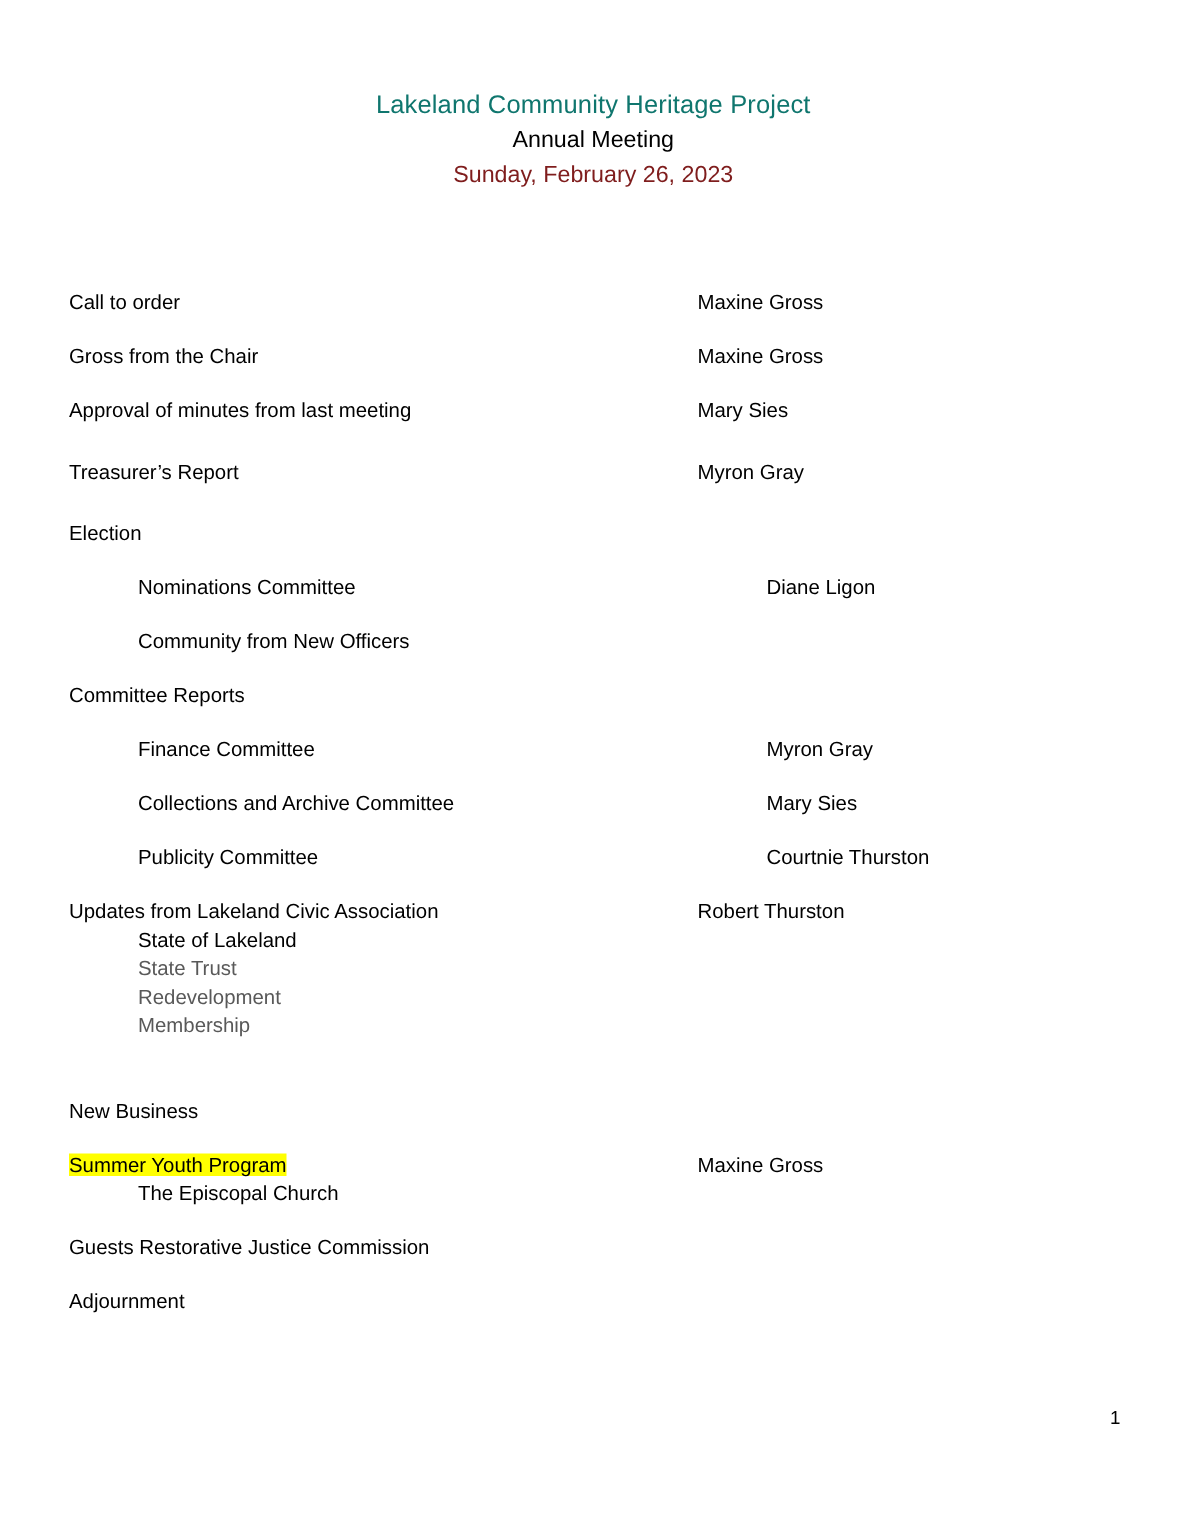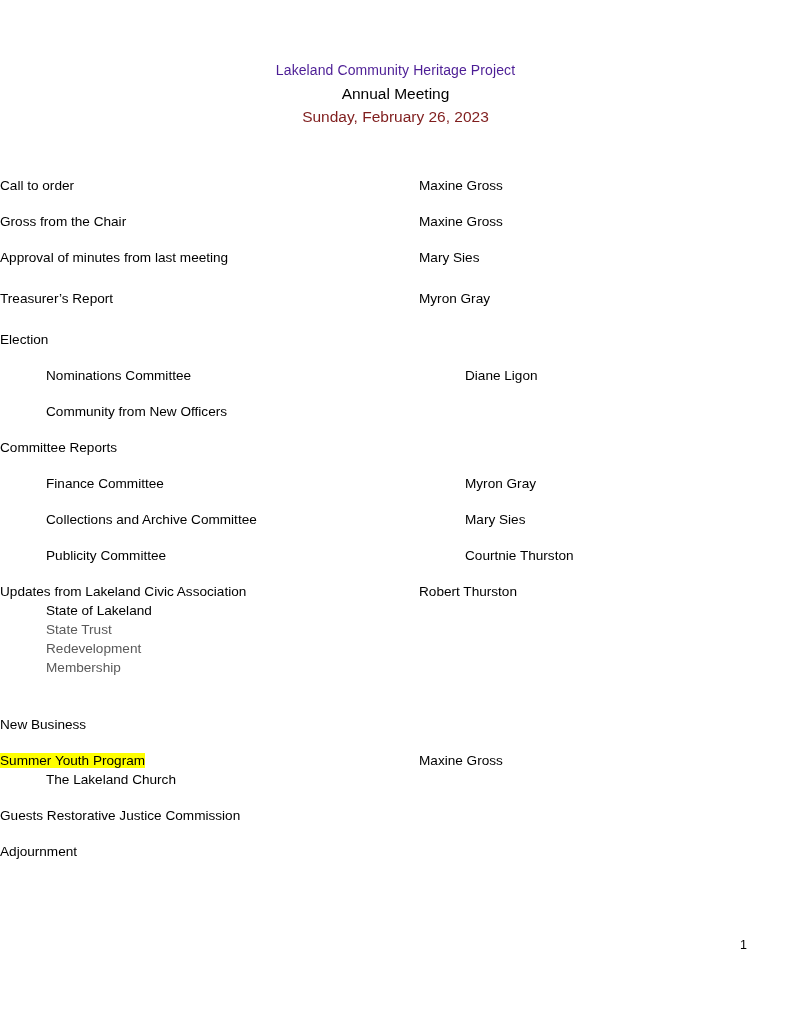--- a/index.html
+++ b/index.html
@@ -19,37 +19,38 @@
     position: relative;
     width: 791px;
     height: 1024px;
     background: #ffffff;
   }
   .header {
     text-align: center;
     padding-top: 58px;
   }
   .doc-org {
-    color: #4c1d95;
-    font-size: 14px;
+    color: #0f766e;
+    font-size: 17px;
     line-height: 24px;
     letter-spacing: 0.1px;
   }
   .doc-title {
     color: #000000;
     font-size: 15.5px;
     line-height: 23px;
   }
   .doc-date {
     color: #7f1d1d;
     font-size: 15.5px;
     line-height: 23px;
   }
   .agenda {
-    margin-top: 48px;
+    margin-top: 64px;
+    padding-left: 46px;
     padding-right: 46px;
   }
   .row {
     position: relative;
     min-height: 16px;
   }
   .row-inner {
     display: flex;
     align-items: flex-start;
   }
@@ -206,21 +207,21 @@
       </div>
       <div style="height: 17px;"></div>
       <div class="row">
         <div class="row-inner">
           <div class="item"><span class="hl">Summer Youth Program</span></div>
           <div class="who">Maxine Gross</div>
         </div>
       </div>
       <div class="row indent-1">
         <div class="row-inner">
-          <div class="item">The Lakeland Church</div>
+          <div class="item">The Episcopal Church</div>
           <div class="who"></div>
         </div>
       </div>
       <div style="height: 17px;"></div>
       <div class="row">
         <div class="row-inner">
           <div class="item">Guests Restorative Justice Commission</div>
           <div class="who"></div>
         </div>
       </div>

